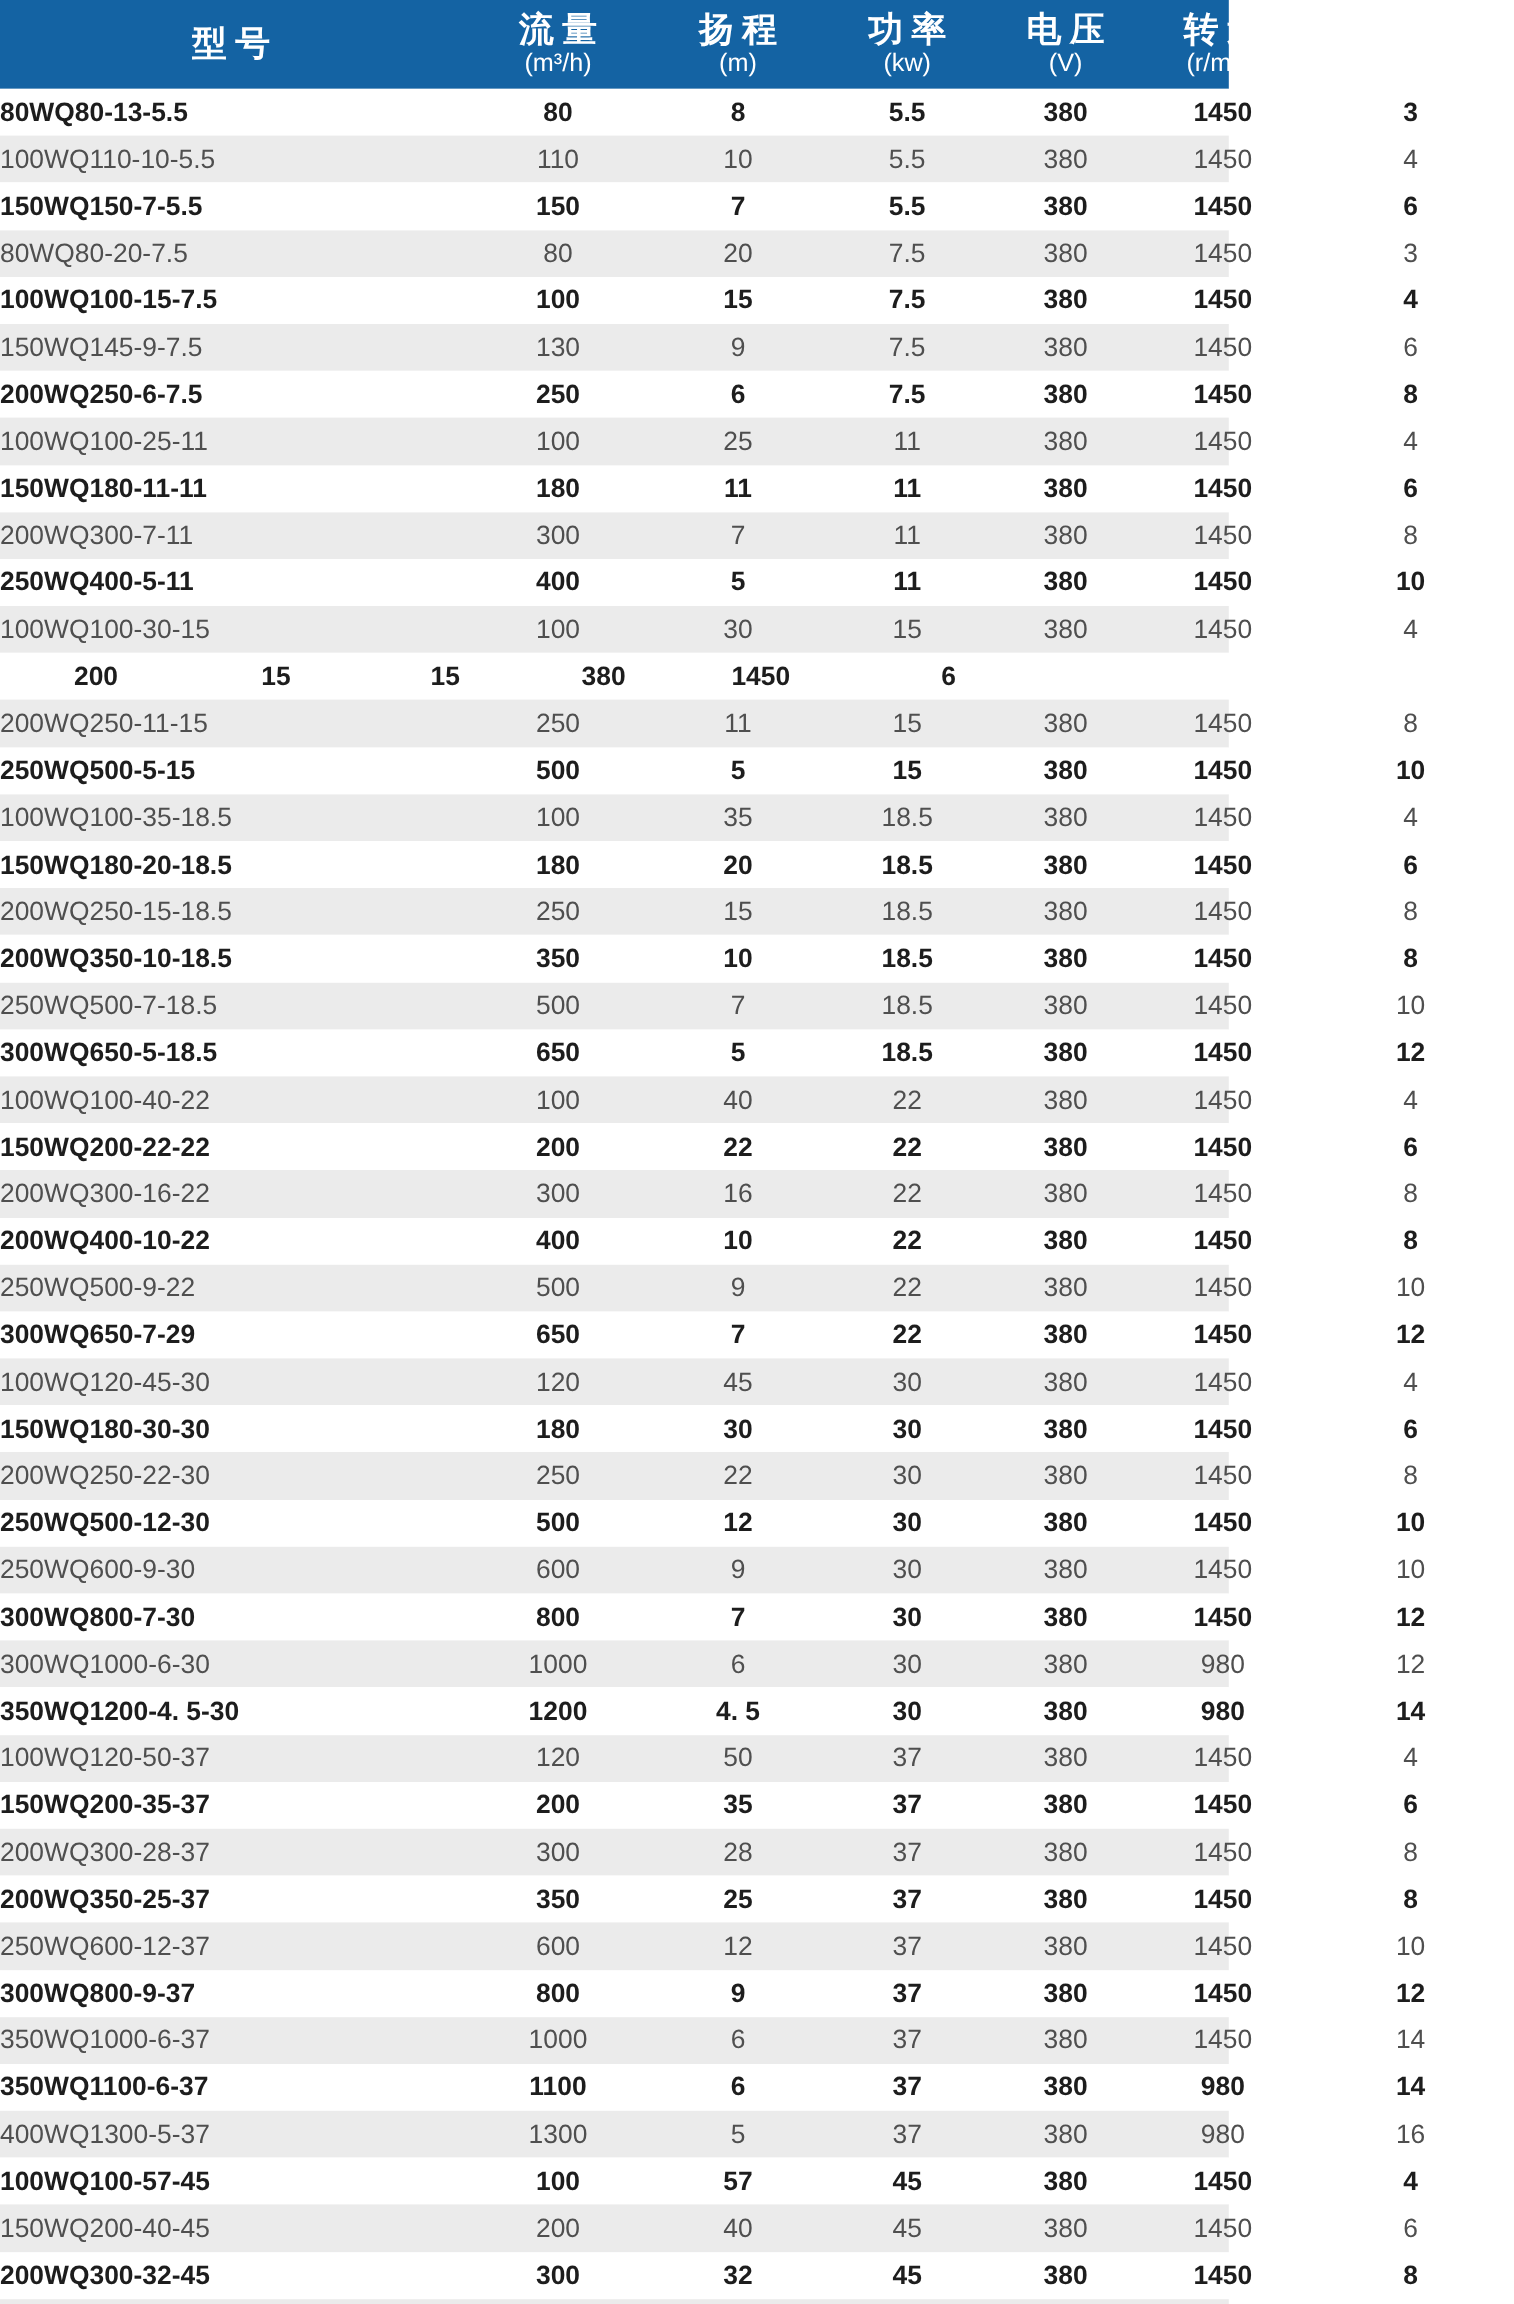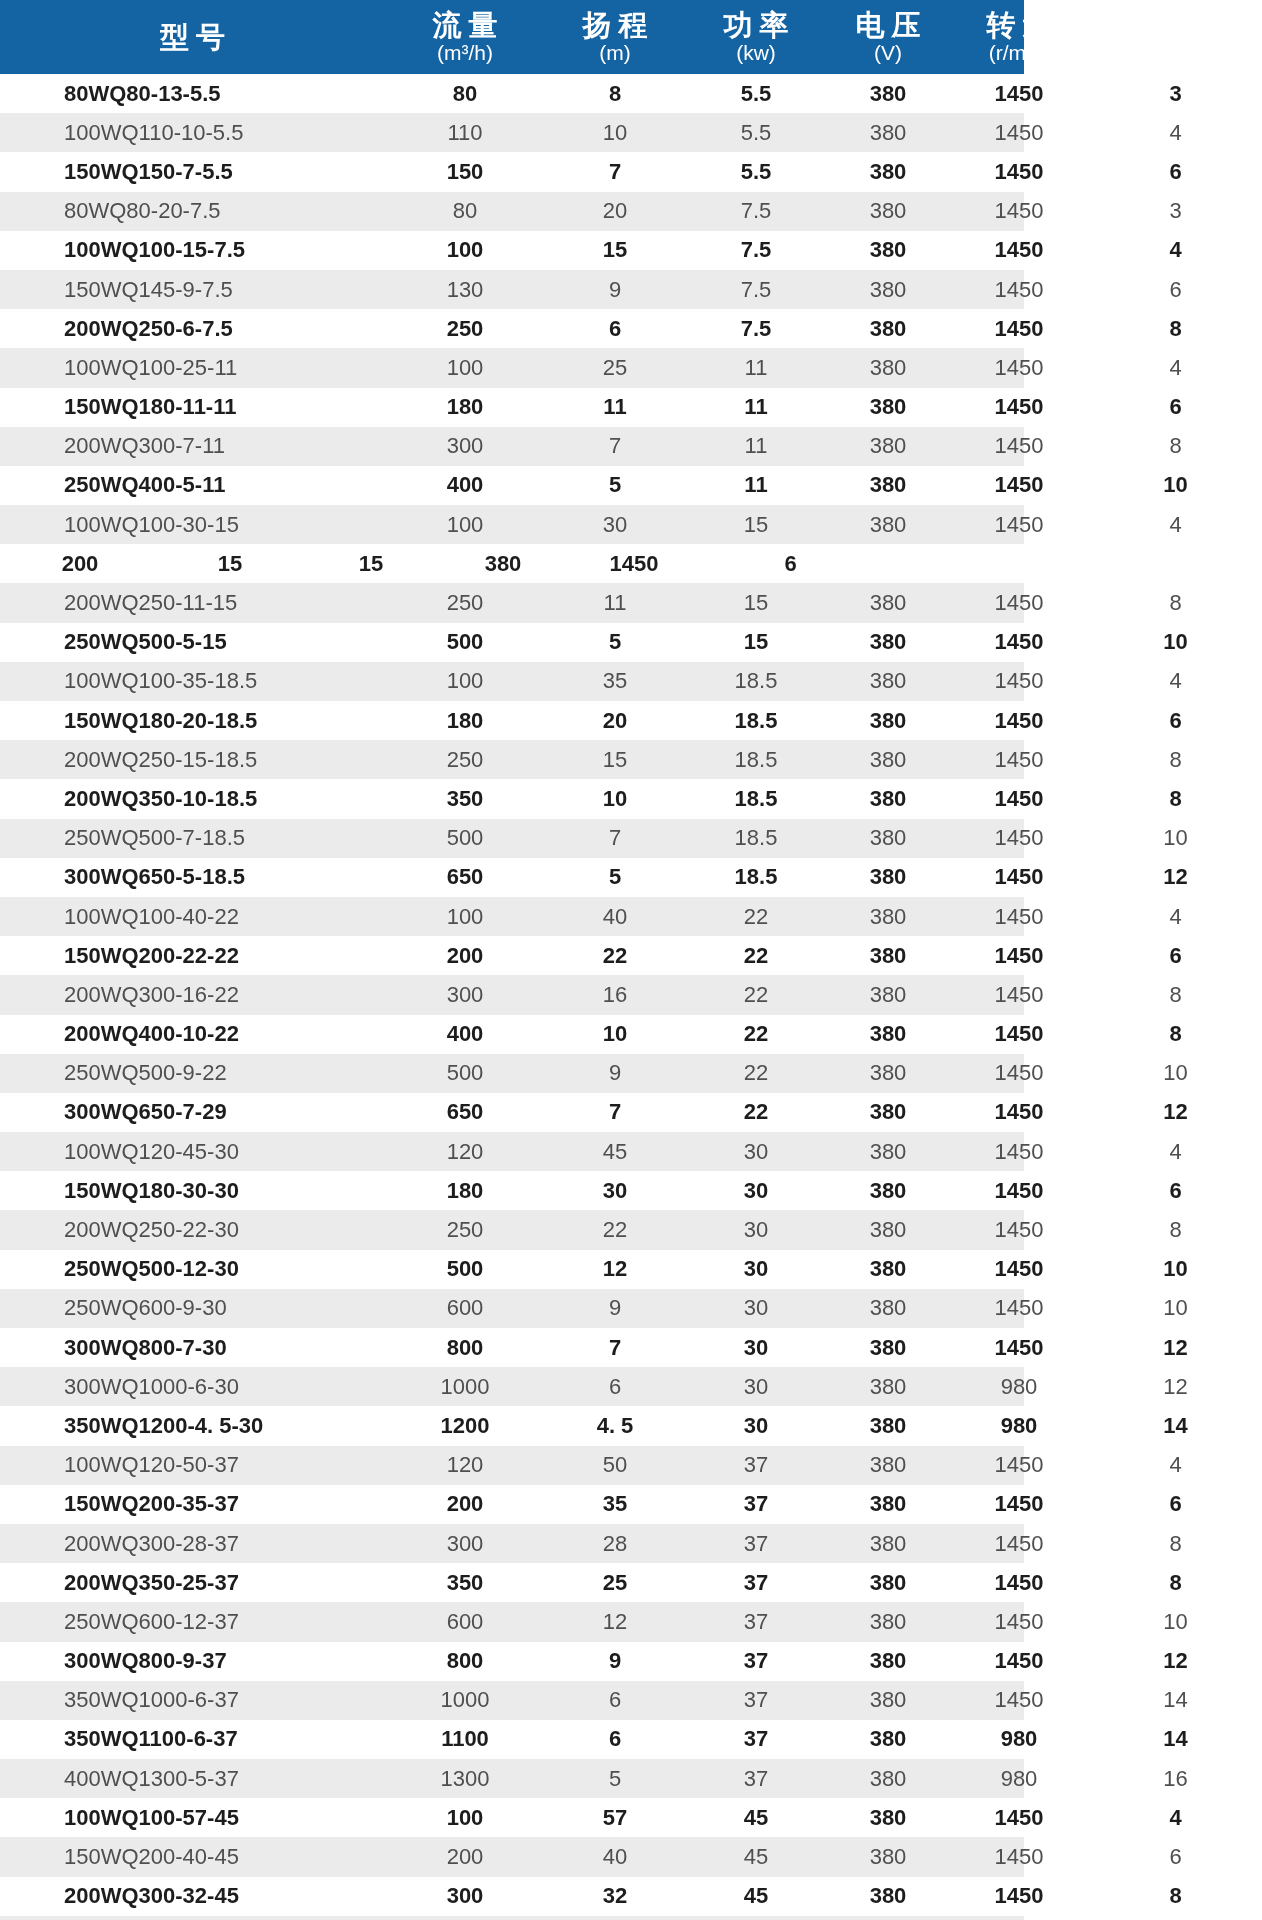--- a/index.html
+++ b/index.html
@@ -65,21 +65,20 @@
     flex: 1 1 auto;
     display: flex;
     align-items: center;
     font-size: 22px;
   }
   .tr.even { background: #ebebeb; color: #4f4f4f; font-weight: normal; align-items: center; }
   .tr.odd  { background: #ffffff; color: #1d1d1d; font-weight: bold; }
   .td { text-align: center; }
   .td.col-model {
     text-align: left;
-    padding-left: 64px;
     box-sizing: border-box;
   }
   .tail-strip {
     flex: 0 0 4px;
     background: #ebebeb;
   }
 </style>
 </head>
 <body>
 

